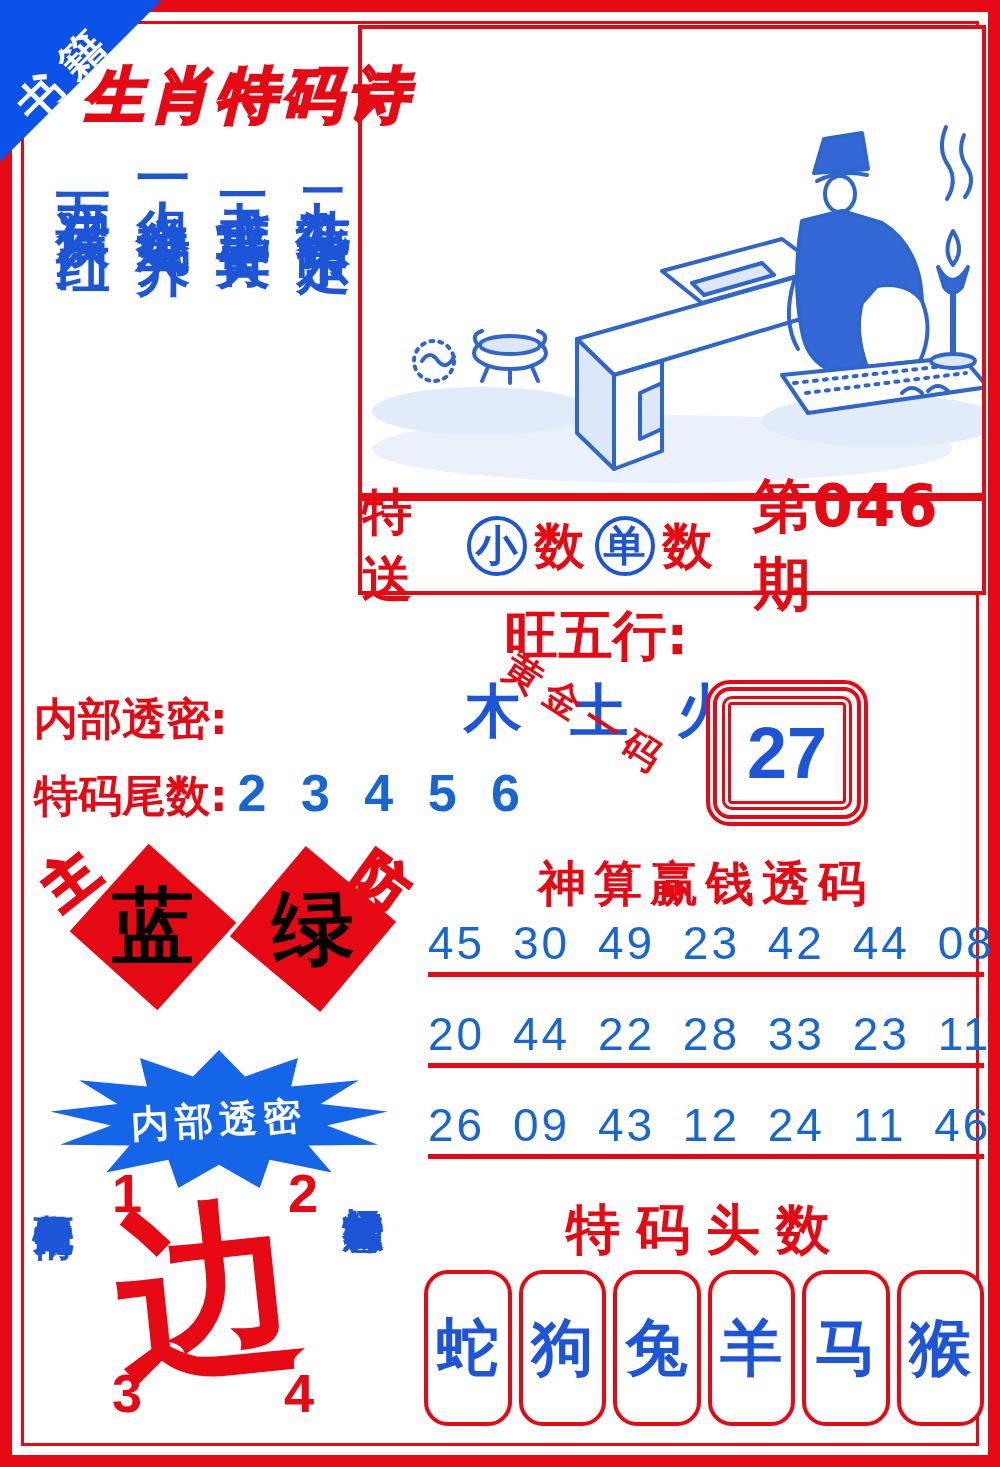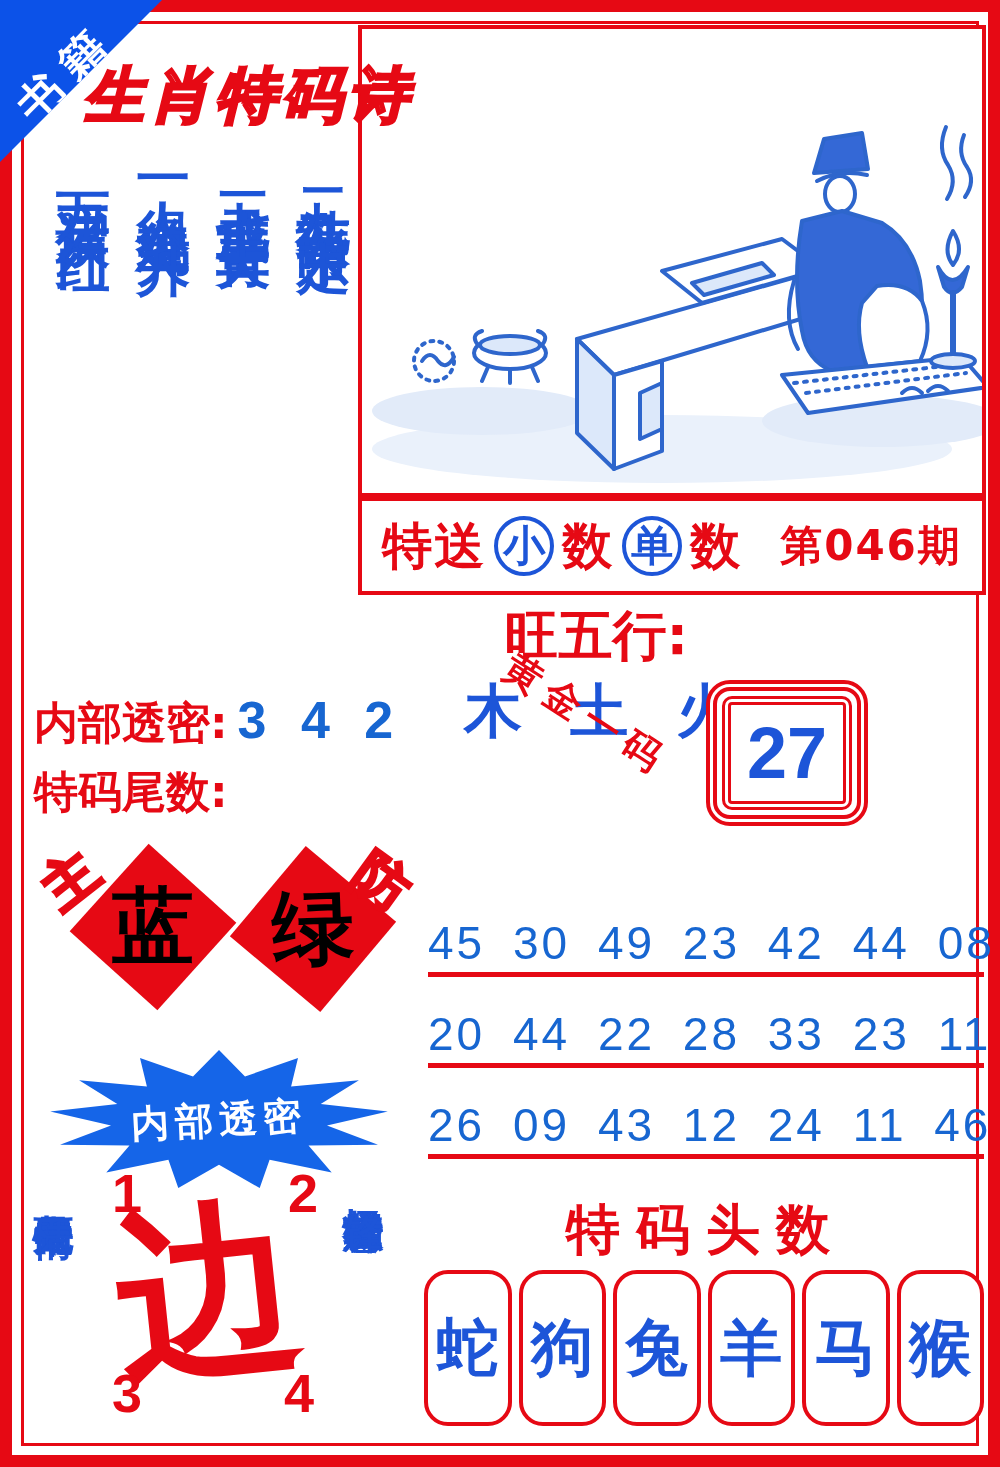--- a/index.html
+++ b/index.html
@@ -26,25 +26,25 @@
 
   .poem{position:absolute;left:32px;top:150px;width:320px;height:530px;display:flex;}
   .poem-col{flex:1;writing-mode:vertical-rl;text-orientation:upright;
     color:var(--blue);font-size:54px;font-weight:700;letter-spacing:8px;line-height:1;margin:0 2px;}
 
   .illus-box{position:absolute;left:358px;top:25px;width:628px;height:472px;
     border:4px solid var(--red);background:#fff;}
   .illus-box svg{width:100%;height:100%;display:block;}
 
   .send-box{position:absolute;left:358px;top:497px;width:628px;height:98px;
-    border:4px solid var(--red);display:flex;align-items:center;justify-content:center;gap:8px;background:#fff;}
+    border:4px solid var(--red);display:flex;align-items:center;justify-content:flex-start;gap:8px;background:#fff;}
   .send-text{color:var(--red);font-size:50px;font-weight:800;letter-spacing:2px;}
   .circle-char{width:60px;height:60px;border:4px solid var(--blue);border-radius:50%;
     display:flex;align-items:center;justify-content:center;color:var(--blue);font-size:42px;font-weight:800;flex:0 0 auto;}
-  .issue{color:var(--red);font-size:42px;font-weight:800;margin-left:30px;letter-spacing:2px;}
+  .issue{color:var(--red);font-size:58px;font-weight:800;margin-left:30px;letter-spacing:2px;}
 
   .wuxing{position:absolute;left:444px;top:600px;display:flex;align-items:center;flex-direction:column;}
   .wuxing-label{color:var(--red);font-size:54px;font-weight:800;}
   .wuxing-values{color:var(--blue);font-size:58px;font-weight:800;letter-spacing:14px;margin-left:20px;}
 
   .spec-row{position:absolute;left:34px;display:flex;align-items:baseline;white-space:nowrap;}
   .spec-row.head{top:690px;}
   .spec-row.tail{top:756px;margin-top:7px;}
   .spec-label{color:var(--red);font-size:44px;font-weight:800;}
   .spec-value{color:var(--numblue);font-size:52px;font-weight:800;margin-left:10px;letter-spacing:10px;
@@ -174,24 +174,24 @@
     <span class="issue">第046期</span>
   </div>
 
   <div class="wuxing">
     <span class="wuxing-label">旺五行:</span>
     <span class="wuxing-values">木 土 火</span>
   </div>
 
   <div class="spec-row head">
     <span class="spec-label">内部透密:</span>
-    <span class="spec-value">3 4 2</span>
   </div>
   <div class="spec-row tail">
     <span class="spec-label">特码尾数:</span>
+    <span class="spec-value">2 3 4 5 6</span>
   </div>
 
   <div class="golden">黄金一码</div>
   <div class="frame27">
     <div class="frame27-inner">
       <span class="num27">27</span>
     </div>
   </div>
 
   <div class="outline-red zhu">主</div>
@@ -211,20 +211,21 @@
   </div>
 
   <div class="vert-text vert-left">归来骨中面无情</div>
   <div class="cnum n1">1</div>
   <div class="cnum n2">2</div>
   <div class="cnum n3">3</div>
   <div class="cnum n4">4</div>
   <div class="bigchar">边</div>
   <div class="vert-text vert-right">怪状崩腾惹转锋</div>
 
+  <div class="shensuan">神算赢钱透码</div>
   <div class="code-rows">
     <span class="code-row">45 30 49 23 42 44 08 18</span>
     <span class="code-row">20 44 22 28 33 23 11 06</span>
     <span class="code-row">26 09 43 12 24 11 46 05</span>
   </div>
 
   <div class="bizhong">特码头数</div>
   <div class="zodiac-row">
     <div class="zodiac-box">蛇</div>
     <div class="zodiac-box">狗</div>

